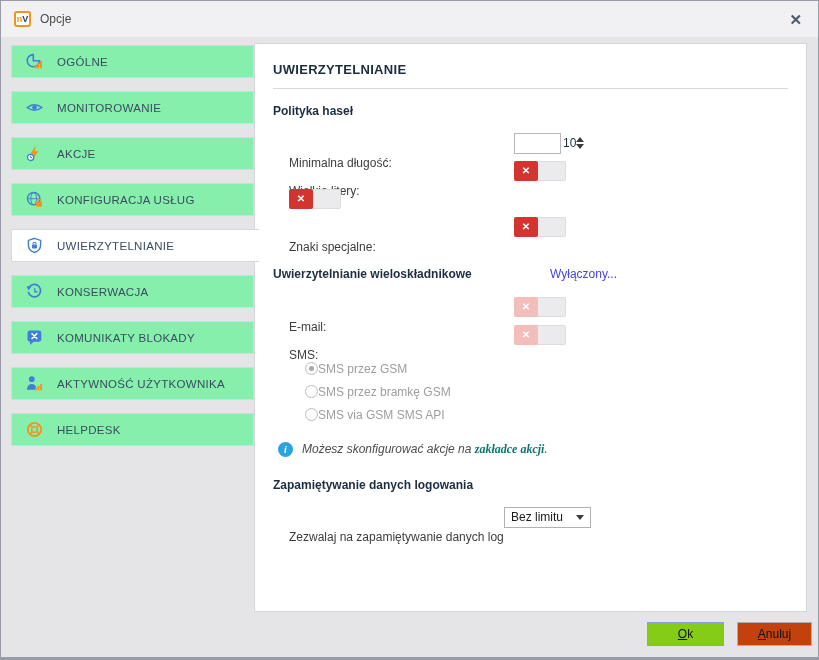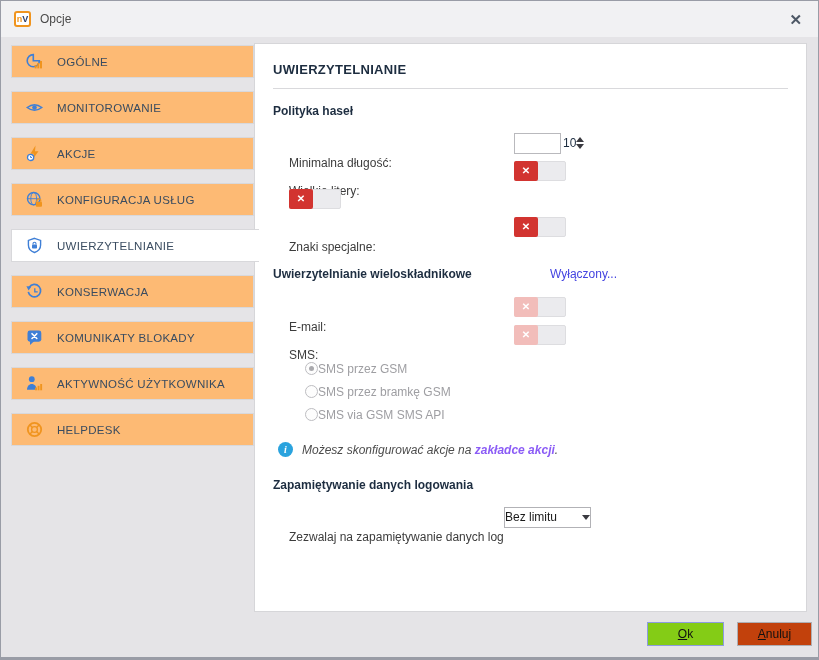--- a/index.html
+++ b/index.html
@@ -17,21 +17,21 @@
     display:flex; align-items:center; justify-content:center; font-size:9px; font-weight:bold; line-height:1;
   }
   .app-icon .n { color:#f0941e; }
   .app-icon .v { color:#2a3d6b; }
   .window-title { margin-left:9px; font-size:12px; color:#4a4a4a; }
   .close-btn { margin-left:auto; color:#4d5765; font-size:15px; font-weight:bold; cursor:default; line-height:1; }
 
   
   .sidebar { position:absolute; left:10px; top:44px; width:243px; }
   .sidebar-item {
-    width:243px; height:33px; margin-bottom:13px; background:#fdba74; border:1px solid #d8d8db;
+    width:243px; height:33px; margin-bottom:13px; background:#86efac; border:1px solid #d8d8db;
     display:flex; align-items:center; padding-left:14px; position:relative; cursor:default;
   }
   .sidebar-item.selected { background:#ffffff; width:248px; border-right:none; z-index:2; }
   .sidebar-icon { width:17px; height:17px; flex:0 0 17px; display:flex; align-items:center; justify-content:center; }
   .sidebar-label { margin-left:14px; font-size:11.5px; letter-spacing:0.3px; color:#3a4c60; white-space:nowrap; }
 
   
   .content-panel {
     position:absolute; left:253px; top:42px; width:553px; height:569px;
     background:#ffffff; border:1px solid #d6d6d9; z-index:1;
@@ -72,27 +72,27 @@
   .radio-label { font-size:12px; color:#9e9ea2; }
 
   
   .info-row { display:flex; align-items:center; margin:16px 0 0 5px; }
   .info-icon {
     width:15px; height:15px; border-radius:50%; background:#2aa3de; color:#fff;
     font-size:10px; font-weight:bold; font-style:italic; font-family:"Liberation Serif", serif;
     display:flex; align-items:center; justify-content:center; flex:0 0 15px;
   }
   .info-text { margin-left:9px; font-size:12px; font-style:italic; color:#4c4c4c; }
-  .info-link { color:#8b5cf6; font-weight:bold; cursor:pointer; }
+  .info-link { color:#0f766e; font-weight:bold; cursor:pointer;font-family:Liberation Serif, serif; }
 
   .remember-section { margin-top:21px; }
   .form-label.narrow { width:215px; white-space:nowrap; overflow:hidden; }
   .dropdown {
     width:87px; height:21px; border:1px solid #b2b2b6; background:#fff;
-    display:flex; align-items:center; justify-content:space-between; padding:0 0; font-size:12px; color:#1a1a1a; cursor:default;text-align:right;
+    display:flex; align-items:center; justify-content:space-between; padding:0 6px; font-size:12px; color:#1a1a1a; cursor:default;text-align:right;
   }
   .dd-arrow { width:0; height:0; border-left:4px solid transparent; border-right:4px solid transparent; border-top:5px solid #3a3a40; }
 
   
   .btn { position:absolute; top:621px; height:24px; display:flex; align-items:center; justify-content:center; font-size:12px; color:#111; cursor:default; }
   .btn-ok { left:646px; width:77px; background:#84cc16; border:1px solid #8c9ce0; }
   .btn-cancel { left:736px; width:75px; background:#c2410c; border:1px solid #aeaeb3; }
   .u { text-decoration:underline; }
 </style>
 </head>

